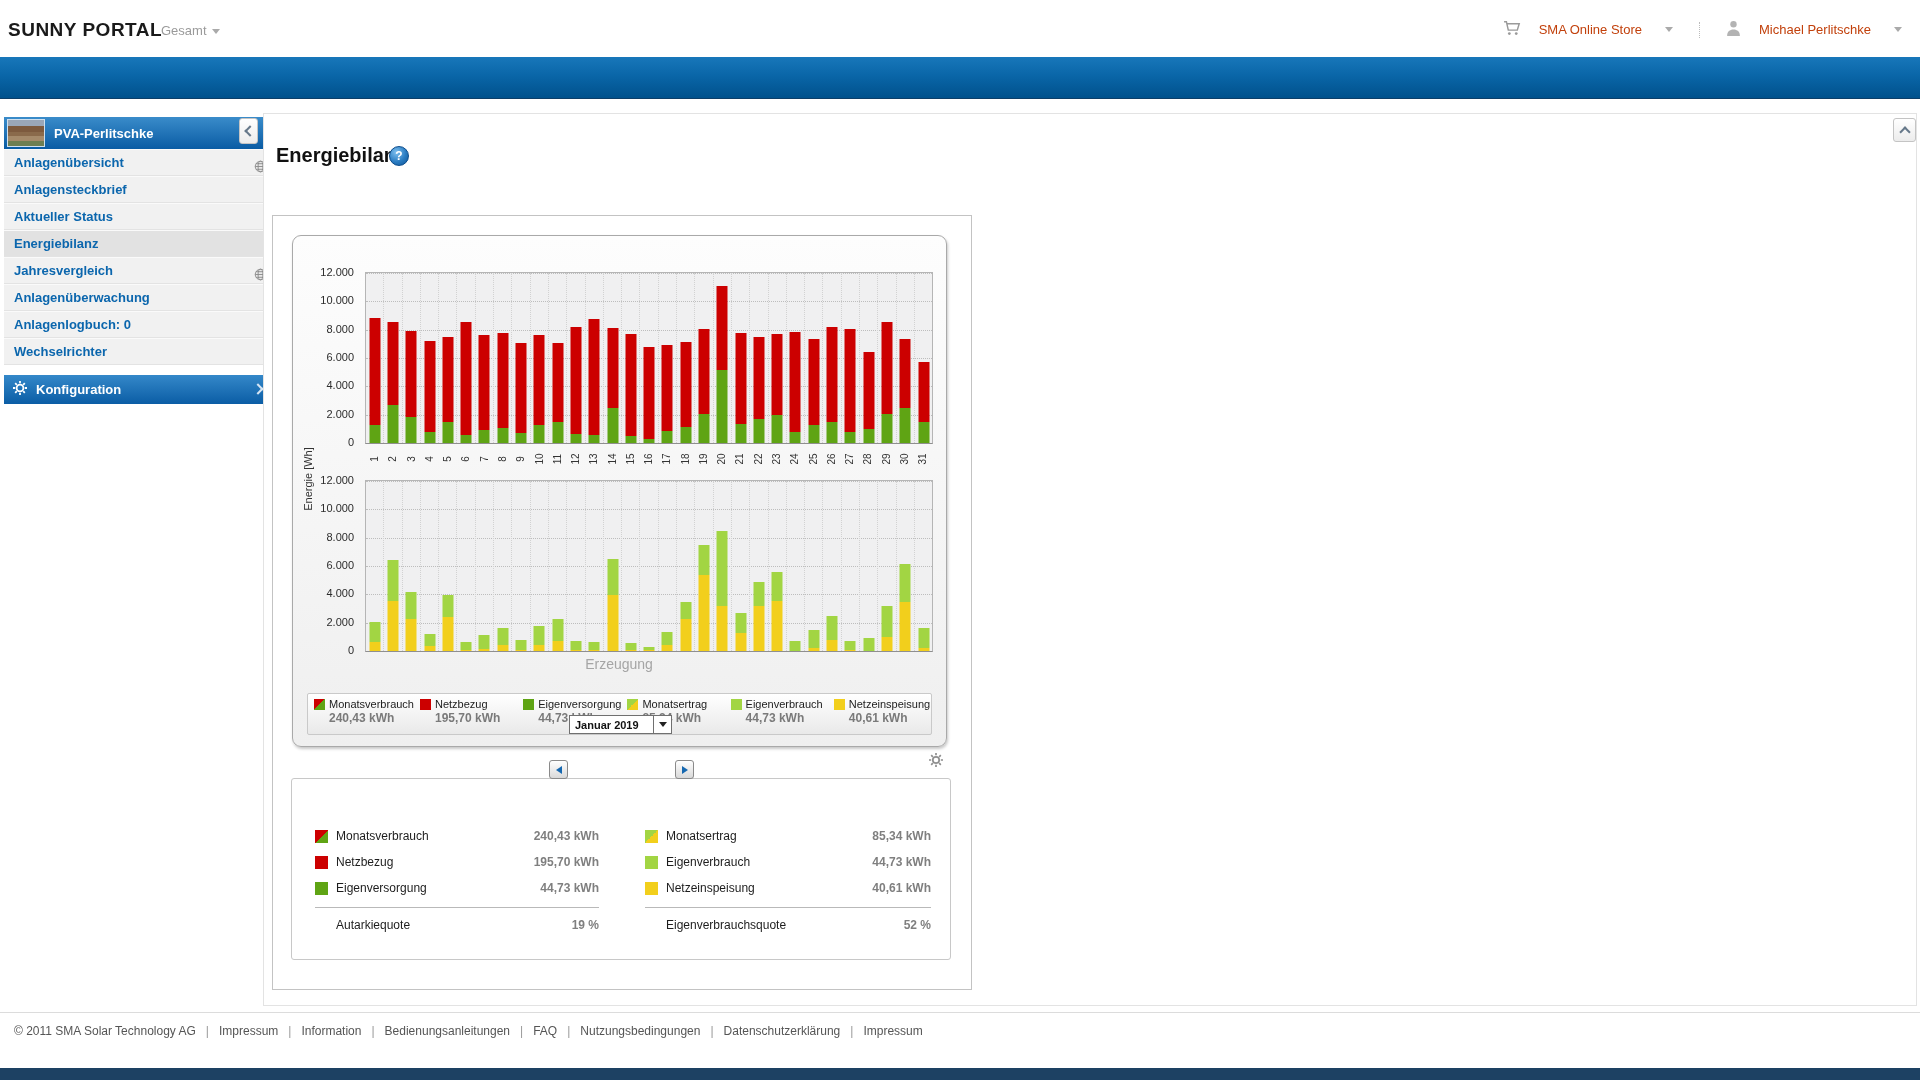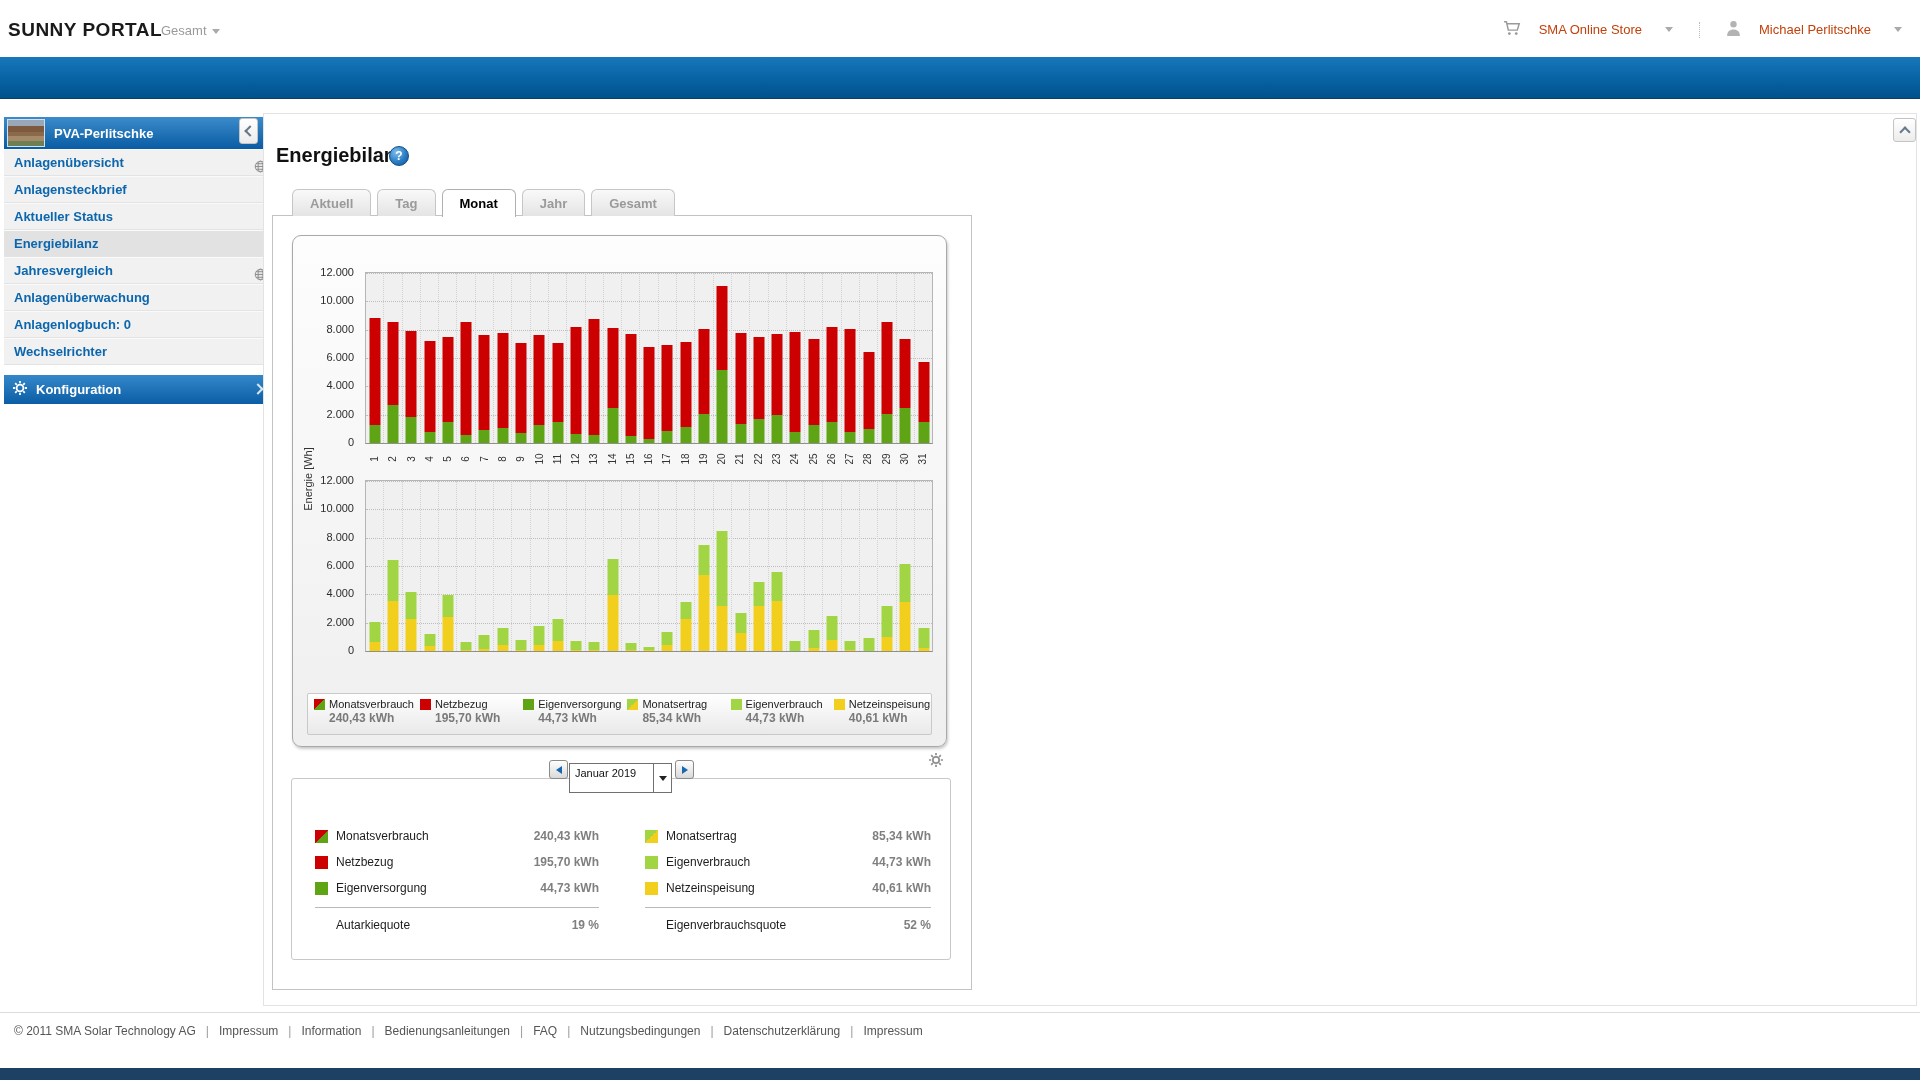--- a/index.html
+++ b/index.html
@@ -77,22 +77,22 @@
   .sw{width:11px;height:11px;display:inline-block;flex:0 0 auto;}
   .sw-r{background:#cc0000;} .sw-g{background:#5fa414;} .sw-l{background:#a2d543;} .sw-y{background:#f2cf1c;}
   .sw-rg{background:linear-gradient(135deg,#cc0000 50%,#5fa414 50%);}
   .sw-ly{background:linear-gradient(135deg,#a2d543 50%,#f2cf1c 50%);}
   
   .navbtn{position:absolute;width:17px;height:17px;border:1px solid #8a8a8a;border-radius:3px;
     background:linear-gradient(#ffffff,#d9d9d9);display:flex;align-items:center;justify-content:center;cursor:pointer;z-index:3;}
   #prev-month{left:549px;top:760px;} #next-month{left:675px;top:760px;}
   .tri-l{width:0;height:0;border-right:6px solid #1668b0;border-top:4px solid transparent;border-bottom:4px solid transparent;}
   .tri-r{width:0;height:0;border-left:6px solid #1668b0;border-top:4px solid transparent;border-bottom:4px solid transparent;}
-  .msel{position:absolute;left:569px;top:763px;width:103px;height:30px;border:1px solid #707070;background:#fff;
-    display:flex;box-sizing:border-box;cursor:pointer;z-index:3;}
+  .msel{position:absolute;left:569px;top:715px;width:103px;height:19px;border:1px solid #707070;background:#fff;
+    display:flex;box-sizing:border-box;cursor:pointer;z-index:3;font-weight:bold;}
   .msel-text{flex:1;font-size:11px;color:#111;padding:3px 0 0 5px;}
   .msel-arrow{width:17px;border-left:1px solid #707070;display:flex;align-items:center;justify-content:center;}
   .tri-d{width:0;height:0;border-left:4px solid transparent;border-right:4px solid transparent;border-top:5px solid #222;}
   #chart-settings{position:absolute;left:928px;top:752px;width:17px;height:17px;cursor:pointer;z-index:3;}
   
   .bilanz{position:absolute;left:291px;top:778px;width:660px;height:182px;border:1px solid #c8c8c8;border-radius:3px;
     background:#fff;z-index:2;box-sizing:border-box;}
   .bz-head{height:23px;background:linear-gradient(#fbfbfb,#e4e4e4);border-bottom:1px solid #d0d0d0;
     display:flex;align-items:center;gap:6px;padding-left:11px;font-size:12px;font-weight:bold;color:#333;cursor:pointer;}
   .bz-tri{width:0;height:0;border-left:4px solid transparent;border-right:4px solid transparent;border-top:5px solid #4a4a4a;}
@@ -179,27 +179,20 @@
   <div class="sqbtn" id="collapse-btn">
       <span class="cl"></span>
     </div>
   <div class="sqbtn" id="scrolltop-btn">
       <span class="cu"></span>
     </div>
 
   <div class="page-title">Energiebilanz</div>
   <div class="help">?</div>
 
-  <div class="tabs" id="tabs">
-      <div class="tab">Aktuell</div>
-      <div class="tab">Tag</div>
-      <div class="tab active">Monat</div>
-      <div class="tab">Jahr</div>
-      <div class="tab">Gesamt</div>
-    </div>
   <div class="tabbox"></div>
 
   <div class="chartbox"></div>
   <div class="plot" id="plot1">
       <div class="grid" style="top: 0px;"></div>
       <div class="grid" style="top: 28.3333px;"></div>
       <div class="grid" style="top: 56.6667px;"></div>
       <div class="grid" style="top: 85px;"></div>
       <div class="grid" style="top: 113.333px;"></div>
       <div class="grid" style="top: 141.667px;"></div>
@@ -692,20 +685,21 @@
           </div>
         </div>
         <div class="slot">
           <div class="bar">
             <div style="height: 2.83333px; background: rgb(242, 207, 28);"></div>
             <div style="height: 19.8333px; background: rgb(162, 213, 67);"></div>
           </div>
         </div>
       </div>
     </div>
+  <div class="ctitle" id="ctitle2">Erzeugung</div>
   <div class="ylabel">Energie [Wh]</div>
   <div class="legend" id="legend">
       <div class="lg-item">
         <div class="lg-top">
           <span class="sw sw-rg"></span>
           <span>Monatsverbrauch</span>
         </div>
         <div class="lg-val">240,43 kWh</div>
       </div>
       <div class="lg-item">

